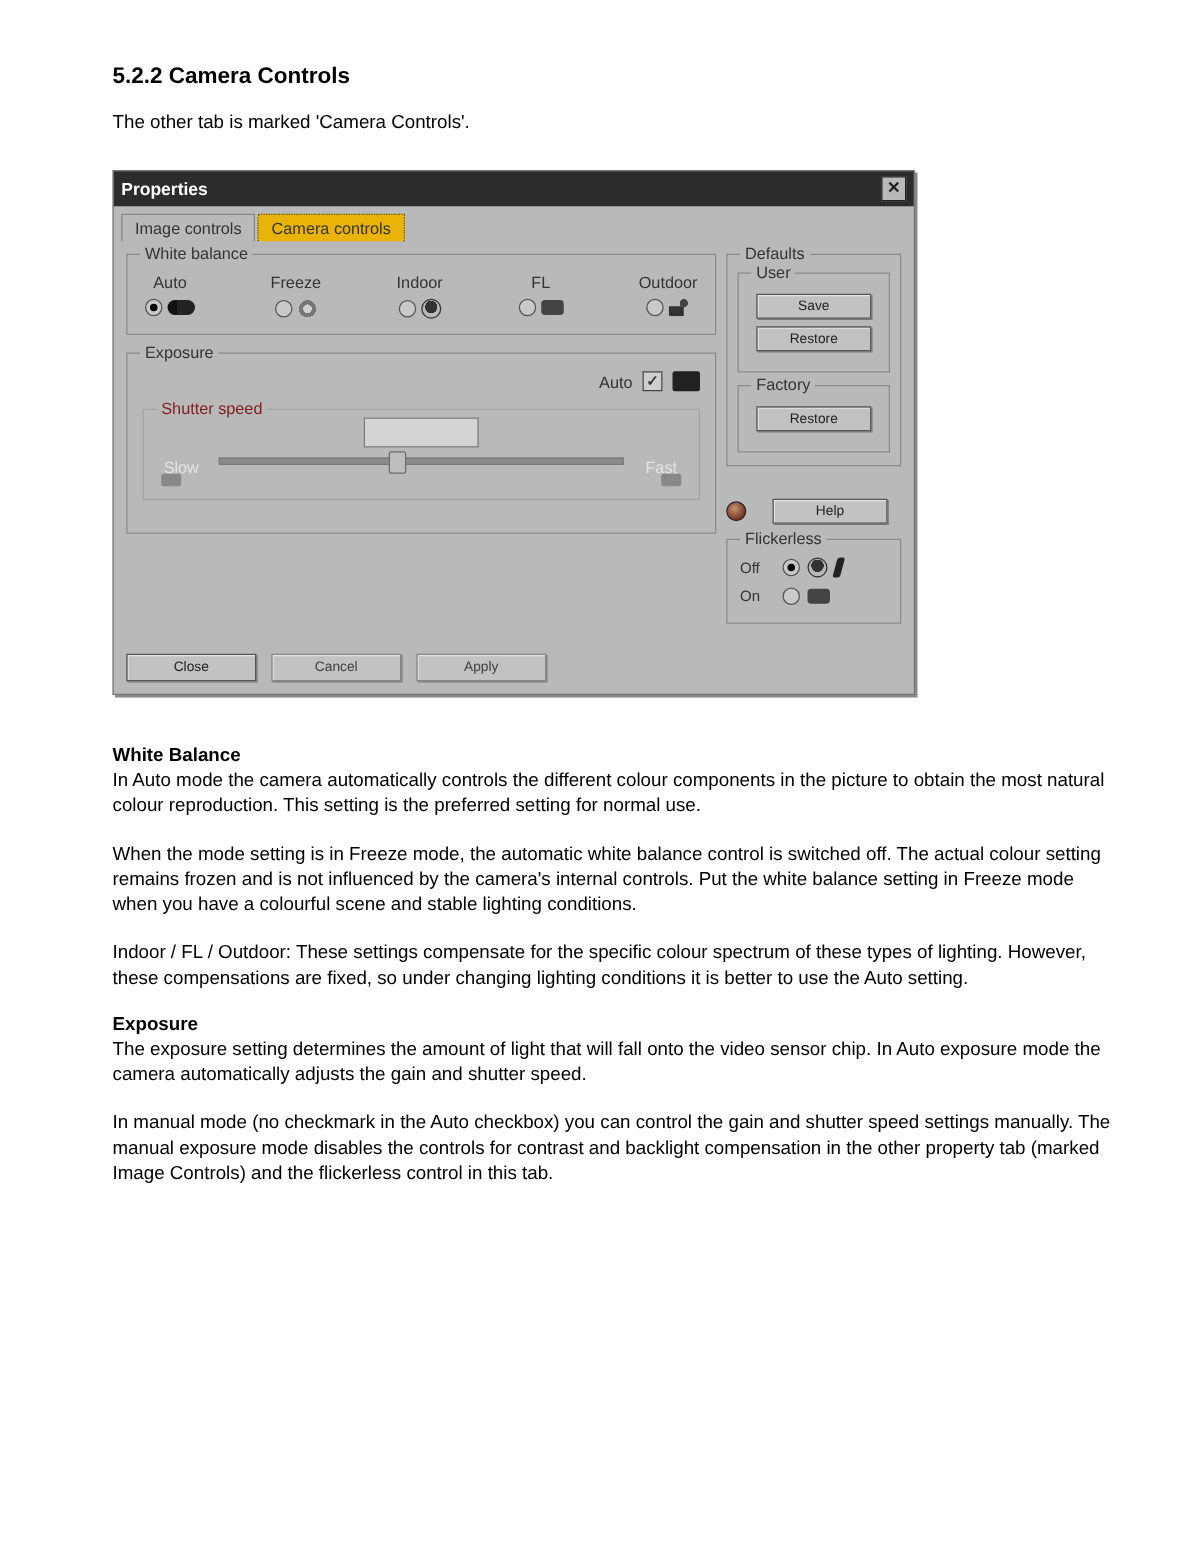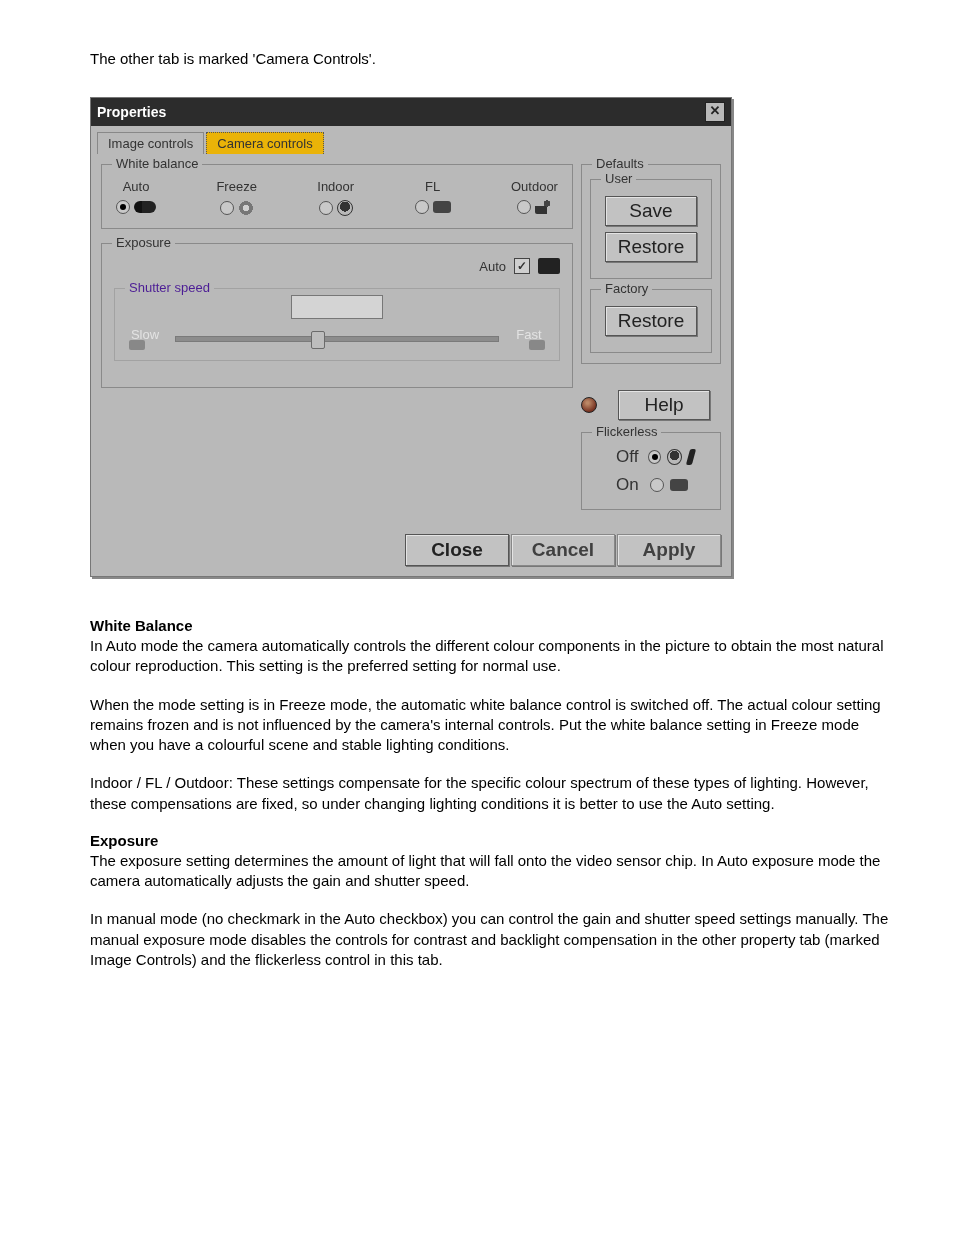--- a/index.html
+++ b/index.html
@@ -92,21 +92,21 @@
     position: absolute;
     top: -9px;
     left: 10px;
     background: #b9b9b9;
     padding: 0 4px;
     font-size: 13px;
     color: #333;
   }
   .groupbox.small { padding: 10px 8px; }
   .groupbox.inner { border-color: #a2a2a2; margin-top: 14px; }
-  .groupbox.inner > .legend { color: #4c1d95; }
+  .groupbox.inner > .legend { color: #7f1d1d; }
   
   .wb-row { display: flex; justify-content: space-between; padding: 0 2px; }
   .wb-item {
     text-align: center;
     font-size: 13px;
     color: #333;
     display: flex;
     flex-direction: column;
     align-items: center;
     gap: 6px;
@@ -138,70 +138,70 @@
   .exp-auto {
     display:flex; justify-content:flex-end; align-items:center; gap:8px;
     font-size:13px; color:#333;
   }
   .checkbox {
     width:14px; height:14px; border:1px solid #444; background:#cfcfcf;
     display:inline-flex; align-items:center; justify-content:center;
     font-size:12px; font-weight:bold;
   }
   .slider-row {
-    display:flex; align-items:flex-end; gap:8px; font-size:13px; color:#e3e3e3;
+    display:flex; align-items:flex-start; gap:8px; font-size:13px; color:#e3e3e3;
     margin-top:2px;
   }
   .slider-row .lab { width:44px; text-align:center; }
   .slider-track {
     flex:1; height:4px; background:#8c8c8c; border:1px solid #7a7a7a; position:relative;
   }
   .slider-thumb {
     position:absolute; top:-6px; width:12px; height:16px; background:#bdbdbd;
     border:1px solid #6b6b6b; border-radius:2px;
   }
   .readout {
     width:90px; height:22px; border:1px solid #777;
     background:#d4d4d4; margin: -4px auto 8px auto;
   }
   .icon-cell { width:28px; display:flex; align-items:center; justify-content:center;}
   
   .btn {
     display:inline-block; min-width:62px; padding:3px 8px;
     background:#c2c2c2; border:1px solid #555;
     box-shadow: 1px 1px 0 #777, inset 1px 1px 0 #e4e4e4;
-    font-size:19px; text-align:center; color:#222;
+    font-size:11px; text-align:center; color:#222;
   }
   .btn.disabled { color:#404040; border-color:#888; }
   .side-col .btn { width:74px; display:block; margin:6px auto; }
   .hcenter { text-align:center; }
   .help-row { display:flex; align-items:center; justify-content:center; gap:10px; padding:6px 0; }
   
   .flick-row {
     display:flex; align-items:center; gap:6px;
-    font-size:17px; color:#333; padding:4px 2px;margin-left:24px;
+    font-size:12px; color:#333; padding:4px 2px;
   }
   .flick-row .flabel { width:28px; }
   
   .button-bar {
     padding: 10px;
-    display:flex; justify-content:flex-end; gap:2px;
+    display:flex; gap:12px;
     border-top: 0;
-    font-weight: bold;
   }
   .button-bar .btn { min-width:82px; padding:4px 10px; }
   
   .sub-head { font-weight:bold; font-size:15px; margin: 6px 0 2px; }
   .para { font-size:15px; line-height:1.35; margin: 2px 0 18px; }
 </style>
 </head>
 <body>
 
 <div class="page">
 
+  <div class="section-heading">5.2.2 Camera Controls</div>
   <div class="intro-text">The other tab is marked 'Camera Controls'.</div>
 
   <div class="dialog-wrap">
 
     <div class="titlebar">
       <span class="title">Properties</span>
       <span class="close-btn">✕</span>
     </div>
 
     <div class="tab-row">

